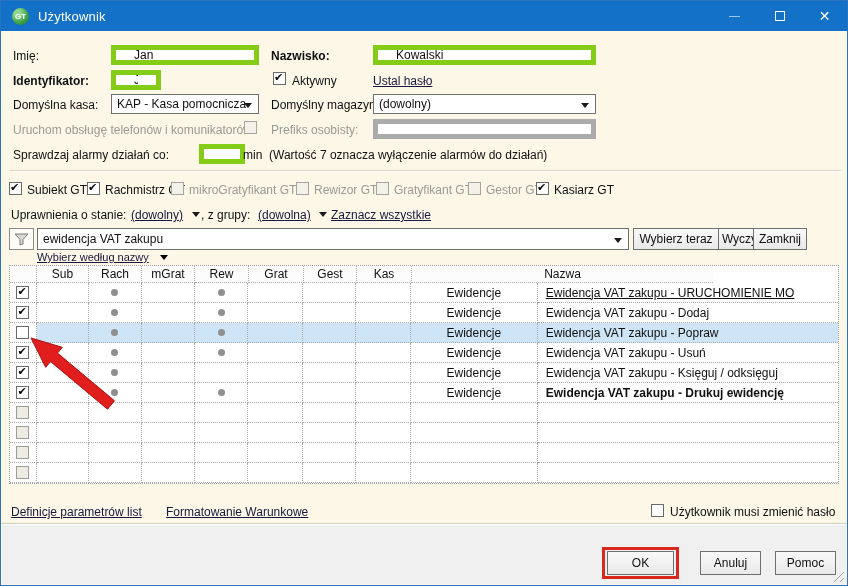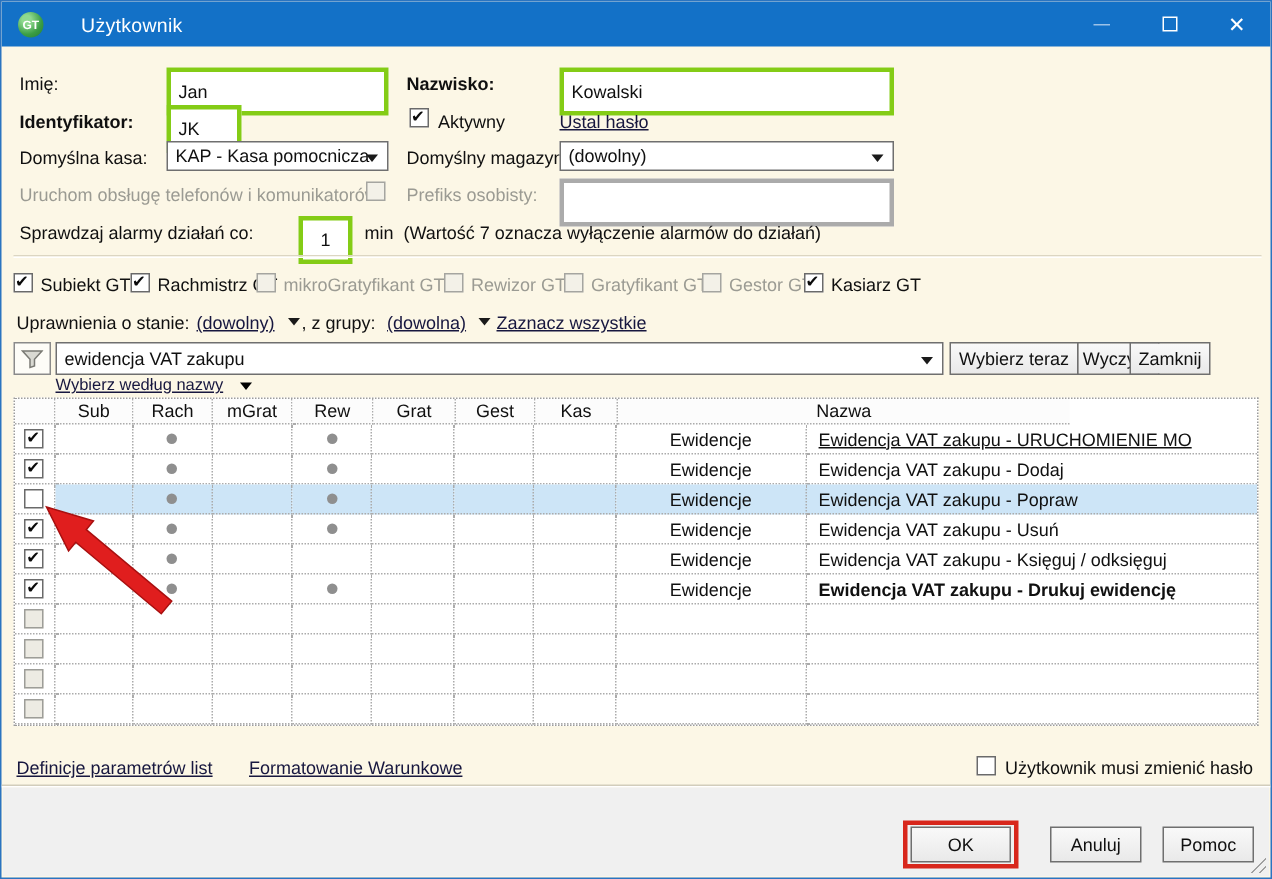--- a/index.html
+++ b/index.html
@@ -3,36 +3,36 @@
 <meta charset="utf-8">
 <style>
   html,body{margin:0;padding:0;background:#cfcfcf;}
   *{box-sizing:border-box;}
   .window{
     position:relative;width:848px;height:586px;overflow:hidden;
     font-family:"Liberation Sans",sans-serif;font-size:12px;color:#101010;
     background:#FCF7E6;border:1px solid #2B74C0;
   }
   
-  .titlebar{position:absolute;left:0;top:0;right:0;height:30px;background:#1371C7;display:flex;align-items:center;color:#fff;gap:16px;}
+  .titlebar{position:absolute;left:0;top:0;right:0;height:30px;background:#1371C7;display:flex;align-items:center;color:#fff;}
   .appicon{width:17px;height:17px;border-radius:50%;margin:0 9px 0 11px;
     background:radial-gradient(circle at 34% 30%, #8FD98F 0 18%, #3B9E45 60%, #237A33 100%);
     display:flex;align-items:center;justify-content:center;font-size:8px;font-weight:bold;color:#fff;}
   .wtitle{font-size:13px;letter-spacing:.2px;}
   .capbtns{position:absolute;right:0;top:0;height:30px;display:flex;}
   .capbtn{width:45px;height:30px;display:flex;align-items:center;justify-content:center;}
   .glyph-min{width:11px;height:0;border-bottom:1px solid #9CC2E8;}
   .glyph-max{width:10px;height:10px;border:1px solid #fff;}
   .glyph-close{color:#fff;font-size:14px;line-height:14px;}
   
   .lbl{position:absolute;white-space:nowrap;line-height:15px;}
   .b{font-weight:bold;}
   .dim{color:#9B9B93;}
-  .tb{position:absolute;height:32px;border:3px solid #84cc16;background:#fff;
-      font-family:"Liberation Sans",sans-serif;font-size:12px;color:#101010;padding:1px 5px;outline:none;}
+  .tb{position:absolute;height:20px;border:5px solid #84cc16;background:#fff;
+      font-family:"Liberation Sans",sans-serif;font-size:12px;color:#101010;padding:1px 18px;outline:none;}
   .tb.dis{border-color:#ABABAB;}
   .combo{position:absolute;height:20px;border:1px solid #6F6F6F;background:#fff;padding:2px 18px 0 5px;white-space:nowrap;overflow:hidden;}
   .arr{position:absolute;right:6px;top:8px;width:0;height:0;border-left:4px solid transparent;border-right:4px solid transparent;border-top:5px solid #1a1a1a;}
   .mini-arr{display:inline-block;width:0;height:0;border-left:4px solid transparent;border-right:4px solid transparent;border-top:5px solid #1a1a1a;margin-left:3px;}
   .cb{position:absolute;width:13px;height:13px;background:#fff;border:1px solid #6A6A6A;}
   .cb.on::after{content:"\2714";position:absolute;left:0px;top:-2px;font-size:11px;color:#0a0a0a;}
   .cb.dis{background:#F3F1E8;border-color:#A5A5A0;}
   .link{position:absolute;white-space:nowrap;text-decoration:underline;color:#17173F;cursor:pointer;}
   .groove{position:absolute;height:2px;border-top:1px solid #DCD6C2;border-bottom:1px solid #FFFFFF;}
   .btn{position:absolute;height:22px;border:1px solid #6F6F6F;background:linear-gradient(#F9F9F9,#E9E9E9);

